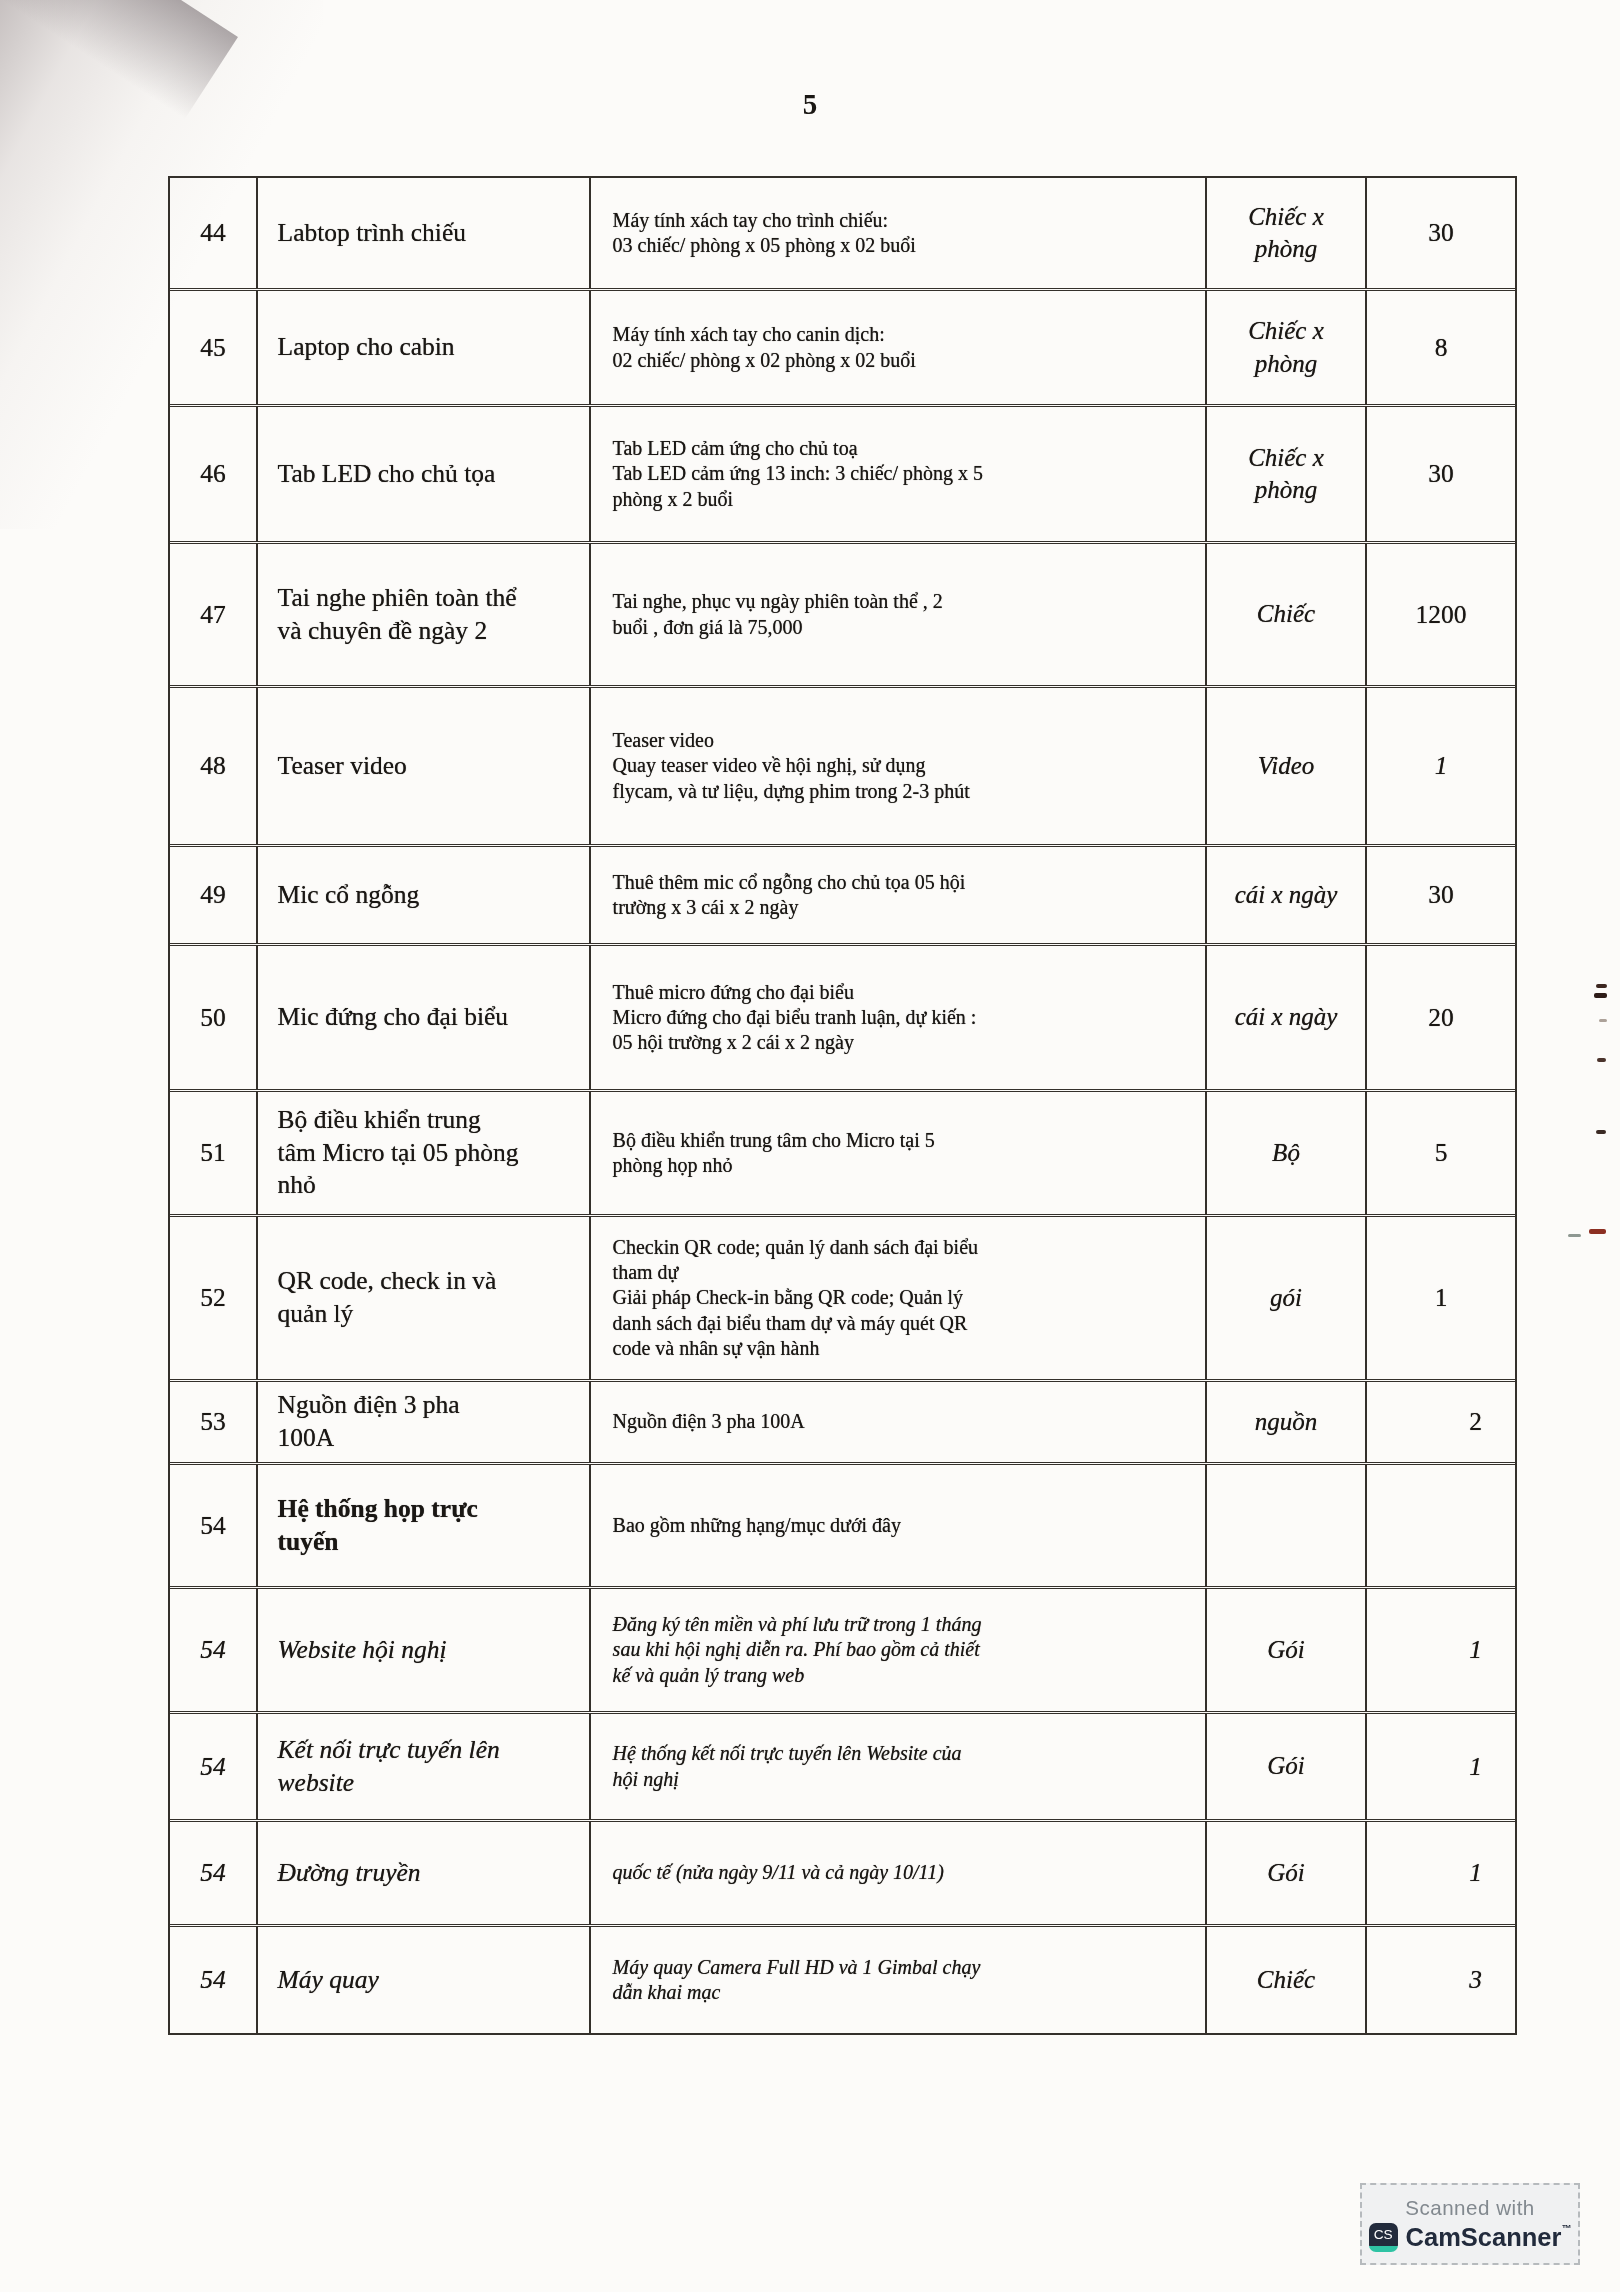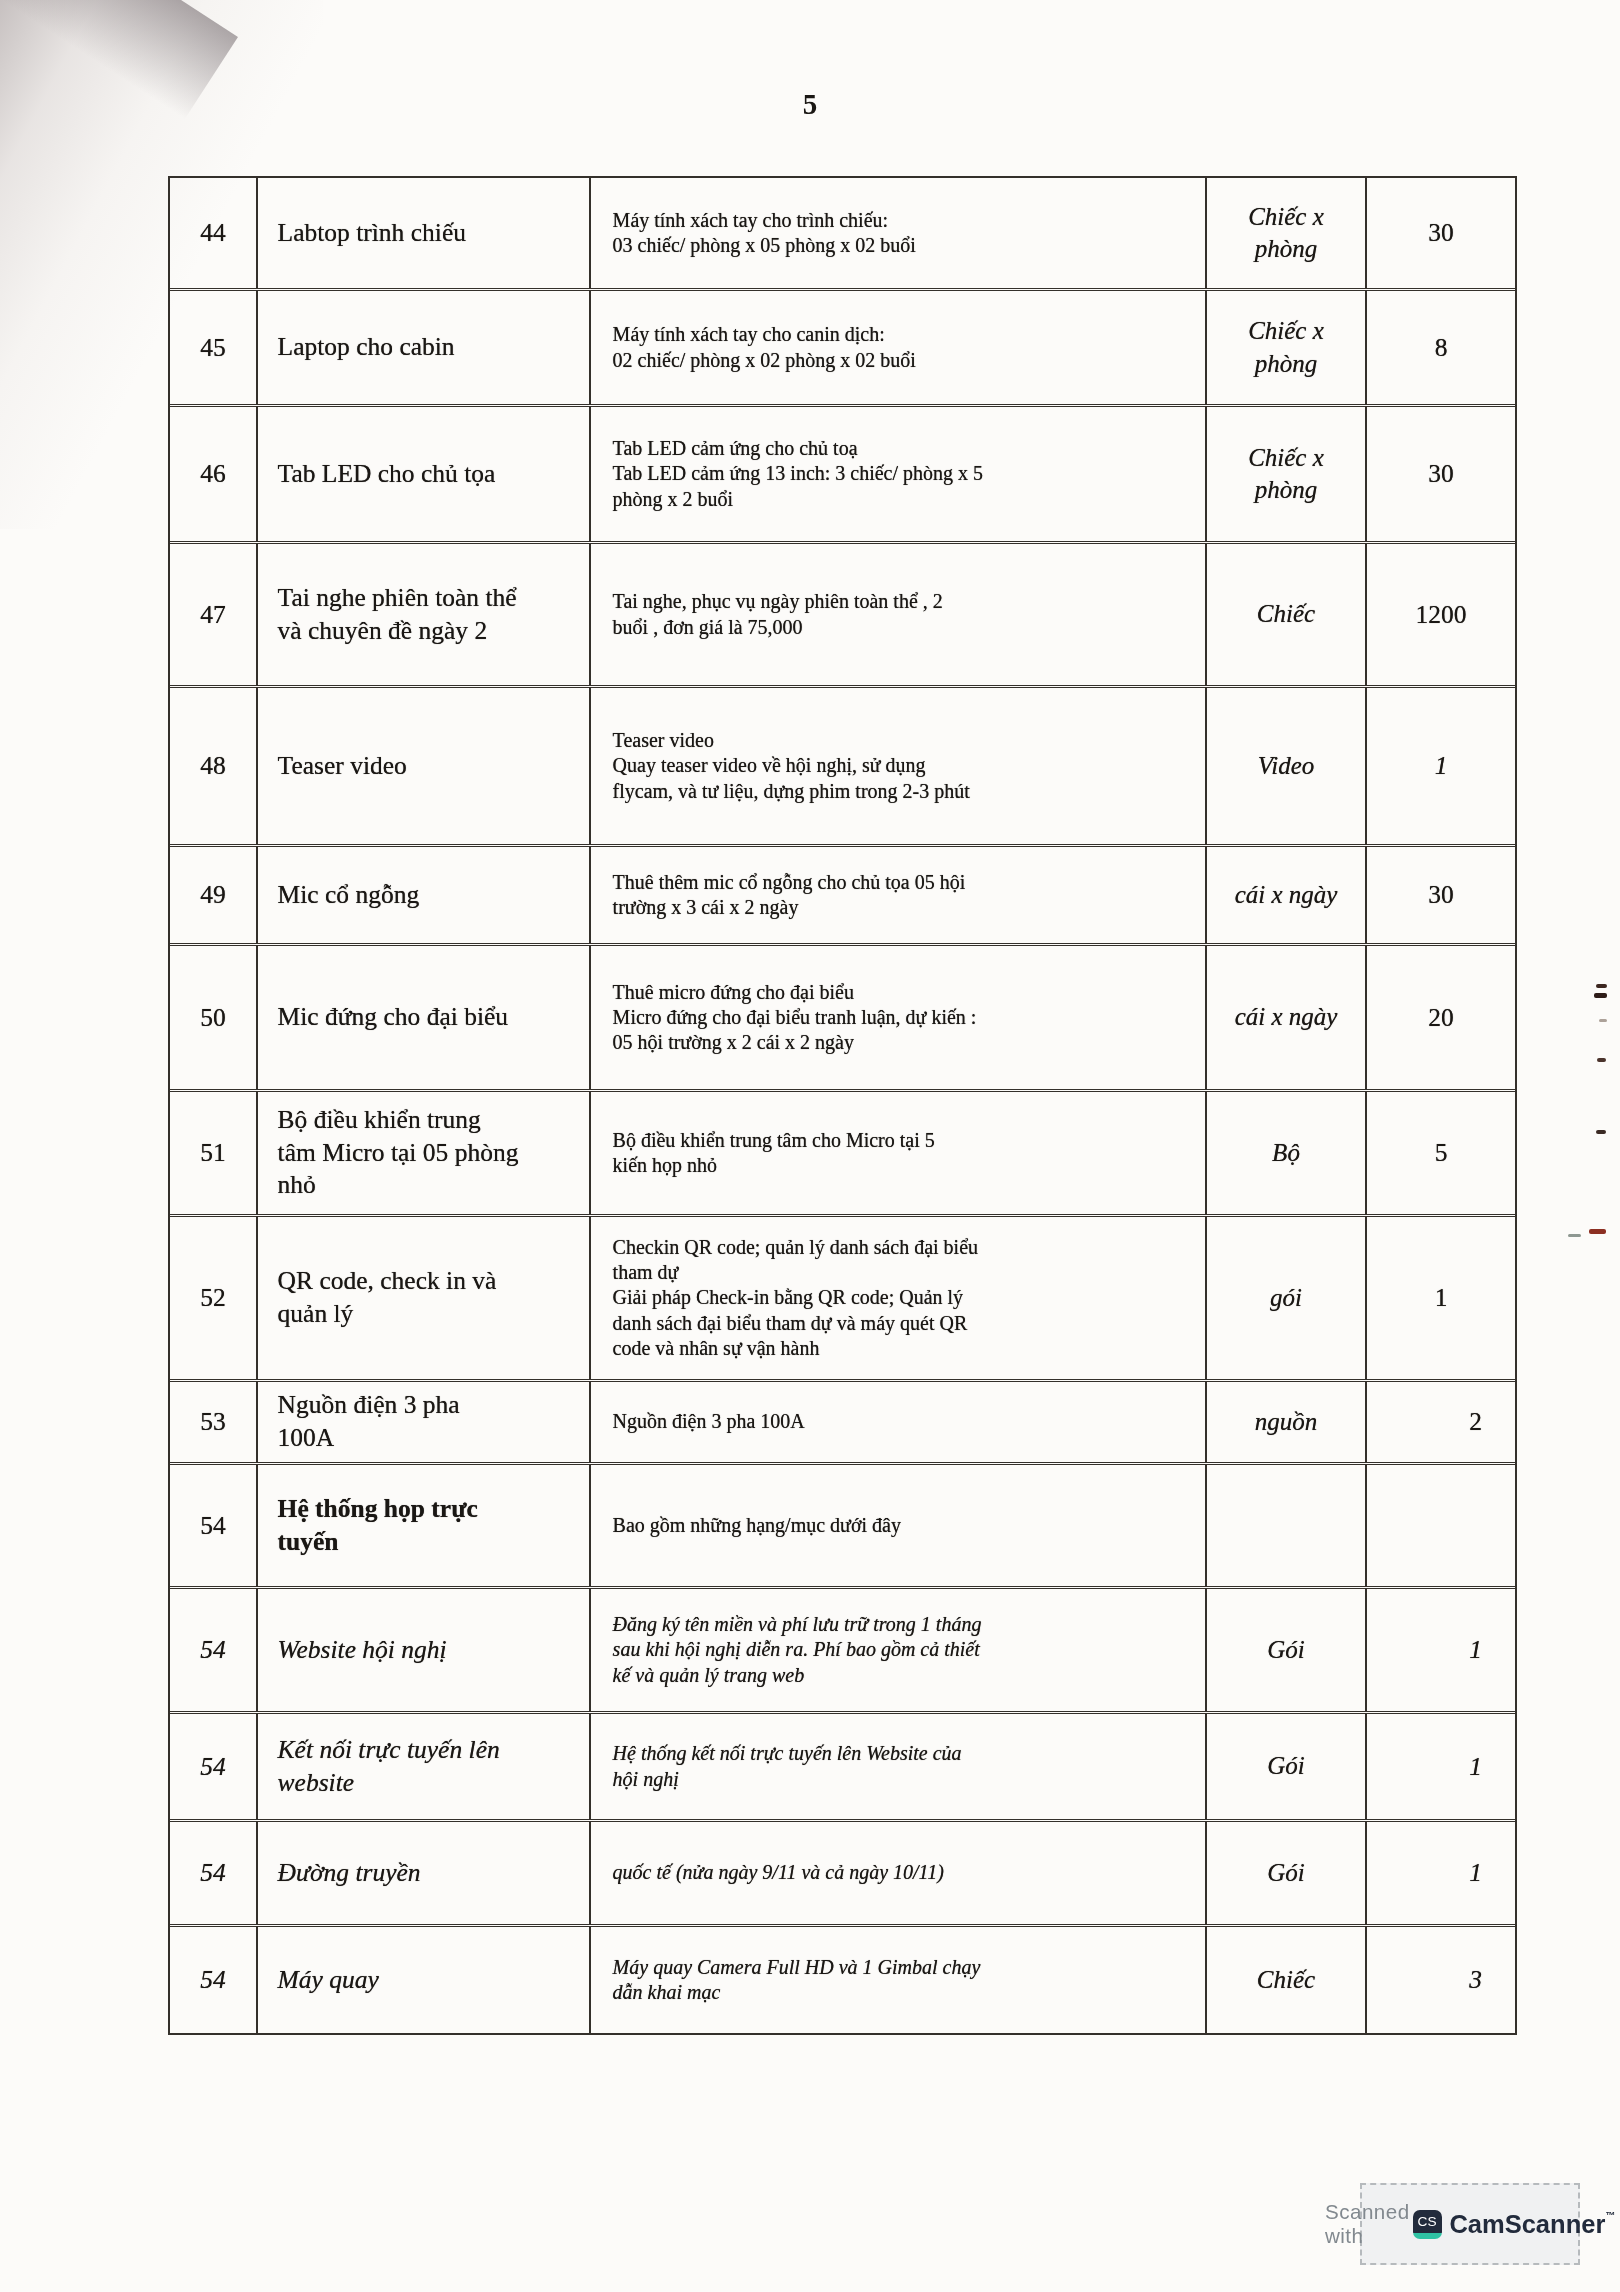--- a/index.html
+++ b/index.html
@@ -54,21 +54,21 @@
   .m2{ left:1594px; top:993px; width:12.7px; height:4.9px; background:#2e1c18; }
   .m3{ left:1599px; top:1019px; width:7.8px;  height:2.9px; background:#8a7a70; opacity:.7; }
   .m4{ left:1597px; top:1058px; width:8.8px;  height:3.9px; background:#4a332c; }
   .m5{ left:1596px; top:1130px; width:9.8px; height:3.9px; background:#3a2a24; }
   .m6{ left:1589px; top:1229px; width:16.7px; height:4.9px; background:#8c2f22; }
   .m7{ left:1568px; top:1234px; width:12.7px; height:2.9px; background:#45564d; opacity:.6; }
   
   .badge{
     position:absolute; left:1360px; top:2183px; width:220px; height:82px;
     background:#f0f1f2; border:2px dashed #b6babd; box-sizing:border-box;
-    display:flex; flex-direction:row; align-items:center; justify-content:center;
+    display:flex; flex-direction:column; align-items:center; justify-content:center;
     gap:2.9px; font-family:"Liberation Sans","DejaVu Sans",sans-serif;
   }
   .b-line1{ font-size:20.6px; color:#82898f; letter-spacing:0.5px; }
   .b-line2{ display:flex; align-items:center; gap:7.8px; }
   .cs-icon{
     width:29px; height:29px; border-radius:6.9px;
     background:linear-gradient(180deg,#222b3c 0%,#222b3c 78%,#2fc3a4 78%,#2fc3a4 100%);
     color:#ffffff; font-size:13.7px; font-weight:400;
     display:flex; align-items:center; justify-content:center;
     padding-bottom:4.9px; box-sizing:border-box;
@@ -194,21 +194,21 @@
     </div>
       <div class="t-row" style="height: 125px;">
       <div class="cell c-no">51</div>
       <div class="cell c-name">
           <div>Bộ điều khiển trung</div>
           <div>tâm Micro tại 05 phòng</div>
           <div>nhỏ</div>
         </div>
       <div class="cell c-desc">
           <div>Bộ điều khiển trung tâm cho Micro tại 5</div>
-          <div>kiến họp nhỏ</div>
+          <div>phòng họp nhỏ</div>
         </div>
       <div class="cell c-unit">
           <div>Bộ</div>
         </div>
       <div class="cell c-qty">5</div>
     </div>
       <div class="t-row" style="height: 165px;">
       <div class="cell c-no">52</div>
       <div class="cell c-name">
           <div>QR code, check in và</div>

